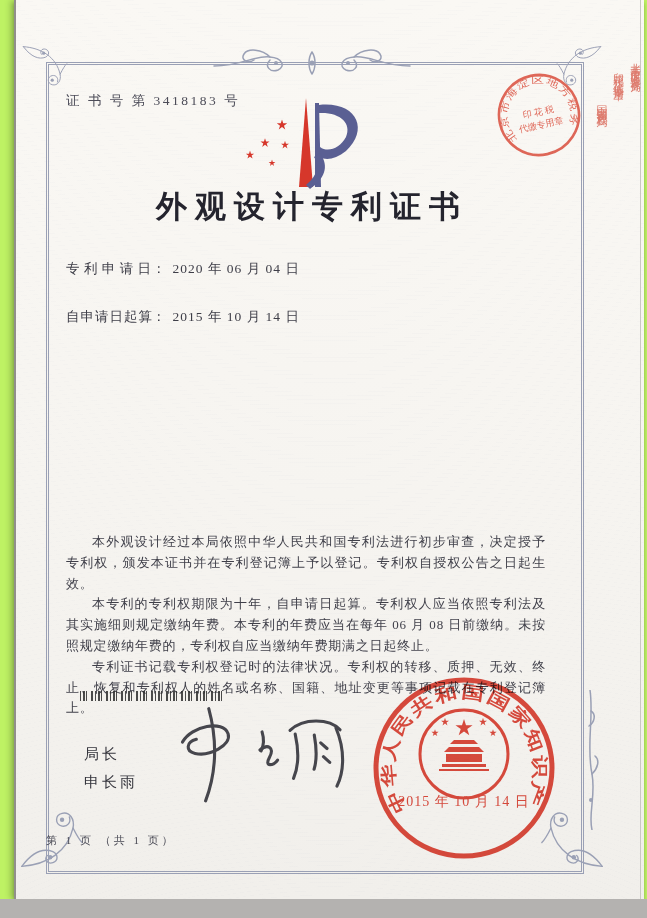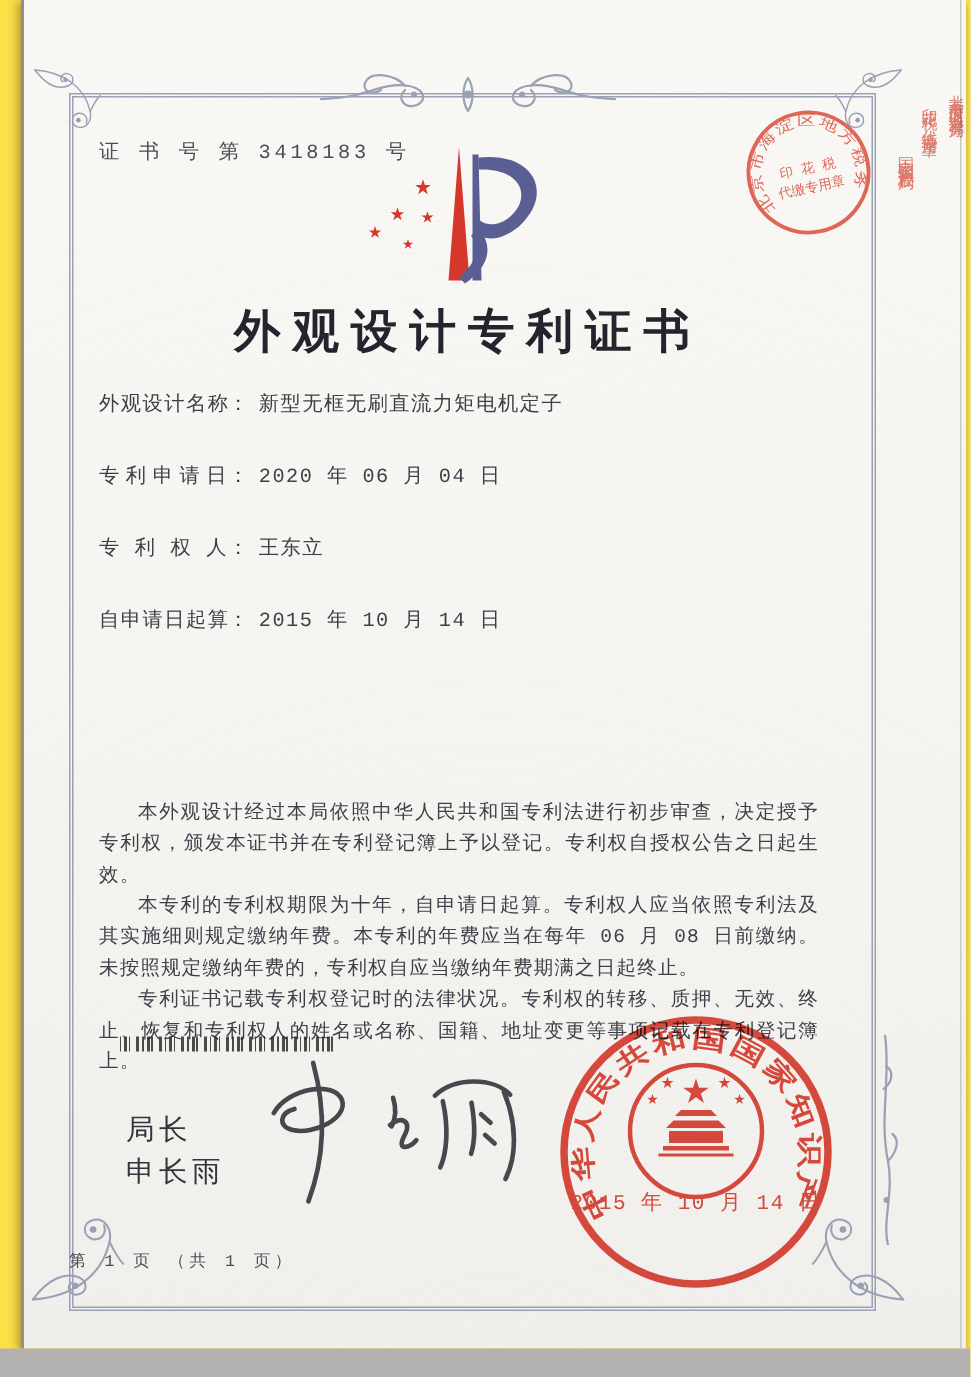--- a/index.html
+++ b/index.html
@@ -1,55 +1,55 @@
 <!DOCTYPE html>
 <html><head>
 <meta charset="utf-8">
 <style>
   html,body{margin:0;padding:0;background:#e8e6e3;}
   .scan{position:relative;width:647px;height:918px;overflow:hidden;
-        background:#fde047;font-family:Liberation Mono, monospace;}
+        background:#bef264;font-family:Liberation Serif, serif;}
   .paper{position:absolute;left:14px;top:0;width:628px;height:899px;
          background:linear-gradient(180deg,#faf8f4 0%,#f6f4f0 55%,#f1efeb 100%);
          border-left:2px solid #918f8c;
          box-shadow:-4px 0 6px rgba(0,0,0,.18), 0 3px 4px rgba(0,0,0,.25);}
   .paper::after{content:"";position:absolute;inset:0;pointer-events:none;opacity:.5;
          background:repeating-radial-gradient(ellipse 900px 420px at 50% 115%,
             rgba(130,140,175,.05) 0 1px, transparent 1px 9px);}
   .edge-right{position:absolute;left:640px;top:0;width:1px;height:899px;background:#c9c7c4;}
   .bottom-strip{position:absolute;left:0;top:899px;width:647px;height:19px;background:#b4b2b0;}
 
   .frame{position:absolute;left:46px;top:62px;width:532px;height:806px;
          border:3px double #9aa0b5;}
 
   .ornament{position:absolute;pointer-events:none;}
   .ornament svg{display:block;width:100%;height:100%;}
 
   .cert-no{position:absolute;left:66px;top:92px;font-size:13.5px;letter-spacing:2.5px;
            color:#4c4c58;}
   .logo{position:absolute;left:240px;top:95px;width:136px;height:96px;}
   .title{position:absolute;left:46px;top:186px;width:532px;text-align:center;
-         font-size:31px;font-weight:600;letter-spacing:8px;color:#24242e;margin-top:14px;}
+         font-size:31px;font-weight:600;letter-spacing:8px;color:#24242e;}
 
   .fields{position:absolute;left:66px;top:260px;width:480px;color:#3e3e48;
           font-size:13.5px;letter-spacing:1px;}
   .frow{height:48px;white-space:nowrap;}
   .flabel{display:inline-block;width:86px;text-align:justify;text-align-last:justify;}
   .fval{margin-left:6px;}
 
   .body-text{position:absolute;left:66px;top:532px;width:480px;font-size:13px;
              line-height:1.6;letter-spacing:.8px;color:#3f3f49;text-align:justify;}
   .body-text p{margin:0;text-indent:2em;}
 
   .barcode{position:absolute;left:80px;top:691px;width:146px;height:10px;opacity:.85;
      background:repeating-linear-gradient(90deg,
         #2d2d2d 0 1px, transparent 1px 3px, #2d2d2d 3px 5px, transparent 5px 6px,
         #2d2d2d 6px 7px, transparent 7px 11px, #2d2d2d 11px 13px, transparent 13px 15px);}
 
-  .signer{position:absolute;left:84px;top:740px;font-size:19px;color:#34343c;
+  .signer{position:absolute;left:84px;top:740px;font-size:15px;color:#34343c;
           letter-spacing:3px;line-height:28px;}
   .signature{position:absolute;left:165px;top:698px;width:190px;height:105px;}
 
   .seal{position:absolute;left:368px;top:672px;width:192px;height:192px;
         mix-blend-mode:multiply;}
   .tax-stamp{position:absolute;left:492px;top:68px;width:94px;height:94px;
         transform:rotate(-12deg);mix-blend-mode:multiply;opacity:.85;}
 
   .vtext{position:absolute;writing-mode:vertical-rl;color:#d84b3a;opacity:.72;
          letter-spacing:2px;mix-blend-mode:multiply;font-size:10px;}
@@ -145,27 +145,21 @@
         <use href="#star" x="-1.05" y="-1.05" width="2.1" height="2.1" transform="translate(10,60) scale(4.4)"></use>
         <use href="#star" x="-1.05" y="-1.05" width="2.1" height="2.1" transform="translate(32,68) scale(3.6)"></use>
       </g>
     </svg>
   </div>
 
   <div class="title">外观设计专利证书</div>
 
   <div class="fields">
     <div class="frow">
-      <span class="flabel">外观设计名称</span><span>：</span><span class="fval">新型无框无刷直流力矩电机定子</span>
-    </div>
-    <div class="frow">
       <span class="flabel">专利申请日</span><span>：</span><span class="fval">2020 年 06 月 04 日</span>
-    </div>
-    <div class="frow">
-      <span class="flabel">专利权人</span><span>：</span><span class="fval">王东立</span>
     </div>
     <div class="frow">
       <span class="flabel">自申请日起算</span><span>：</span><span class="fval">2015 年 10 月 14 日</span>
     </div>
   </div>
 
   <div class="body-text">
     <p>本外观设计经过本局依照中华人民共和国专利法进行初步审查，决定授予专利权，颁发本证书并在专利登记簿上予以登记。专利权自授权公告之日起生效。</p>
     <p>本专利的专利权期限为十年，自申请日起算。专利权人应当依照专利法及其实施细则规定缴纳年费。本专利的年费应当在每年 06 月 08 日前缴纳。未按照规定缴纳年费的，专利权自应当缴纳年费期满之日起终止。</p>
     <p>专利证书记载专利权登记时的法律状况。专利权的转移、质押、无效、终止、恢复和专利权人的姓名或名称、国籍、地址变更等事项记载在专利登记簿上。</p>

